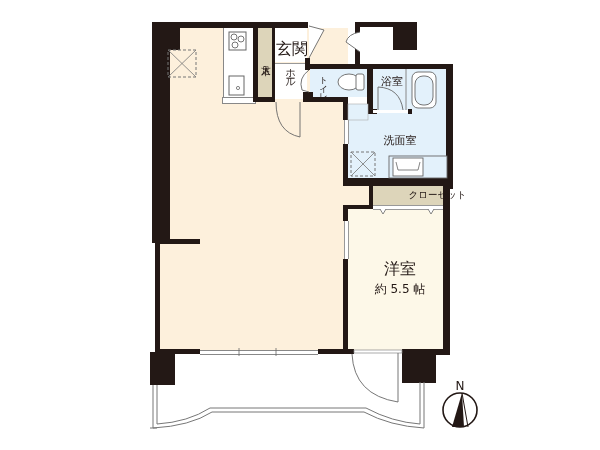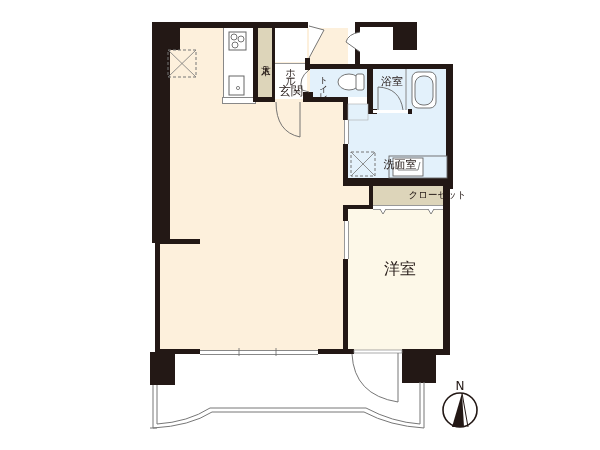--- a/index.html
+++ b/index.html
@@ -160,22 +160,23 @@
       <line x1="150" y1="428" x2="157" y2="428"></line>
     </g>
 
     <g>
       <circle cx="460" cy="410" r="17" fill="#fff" stroke="#231815" stroke-width="1.6"></circle>
       <path d="M462 393 L452 427 L464 427 Z" fill="#231815"></path>
       <line x1="462" y1="393" x2="468" y2="427" stroke="#231815" stroke-width="1"></line>
     </g>
   </svg>
 
-  <div class="label" style="left:276px;top:39px;width:30px;font-size:12px;margin-top:44px;">玄関</div>
+  <div class="label" style="left:276px;top:39px;width:30px;font-size:16px;">玄関</div>
   <div class="label vtext" style="left:258px;top:60px;width:15px;font-size:9.5px;line-height:14px;">下足入</div>
   <div class="label vtext" style="left:282px;top:62px;width:16px;font-size:10px;line-height:16px;">ホール</div>
   <div class="label vtext" style="left:318px;top:70px;width:12px;font-size:8.5px;line-height:12px;">トイレ</div>
   <div class="label" style="left:378px;top:74px;width:28px;font-size:11px;">浴室</div>
-  <div class="label" style="left:375px;top:133px;width:50px;font-size:11px;margin-top:24px;">洗面室</div>
+  <div class="label" style="left:375px;top:133px;width:50px;font-size:11px;">洗面室</div>
   <div class="label" style="left:373px;top:189px;width:73px;font-size:9.5px;padding-left:28px;">クローゼット</div>
   <div class="label" style="left:370px;top:259px;width:60px;font-size:16px;">洋室</div>
+  <div class="label" style="left:362px;top:281px;width:76px;font-size:12px;">約 5.5 帖</div>
   <div class="label" style="left:452px;top:379px;width:16px;font-size:12px;">N</div>
 </div>
 
 </body></html>

